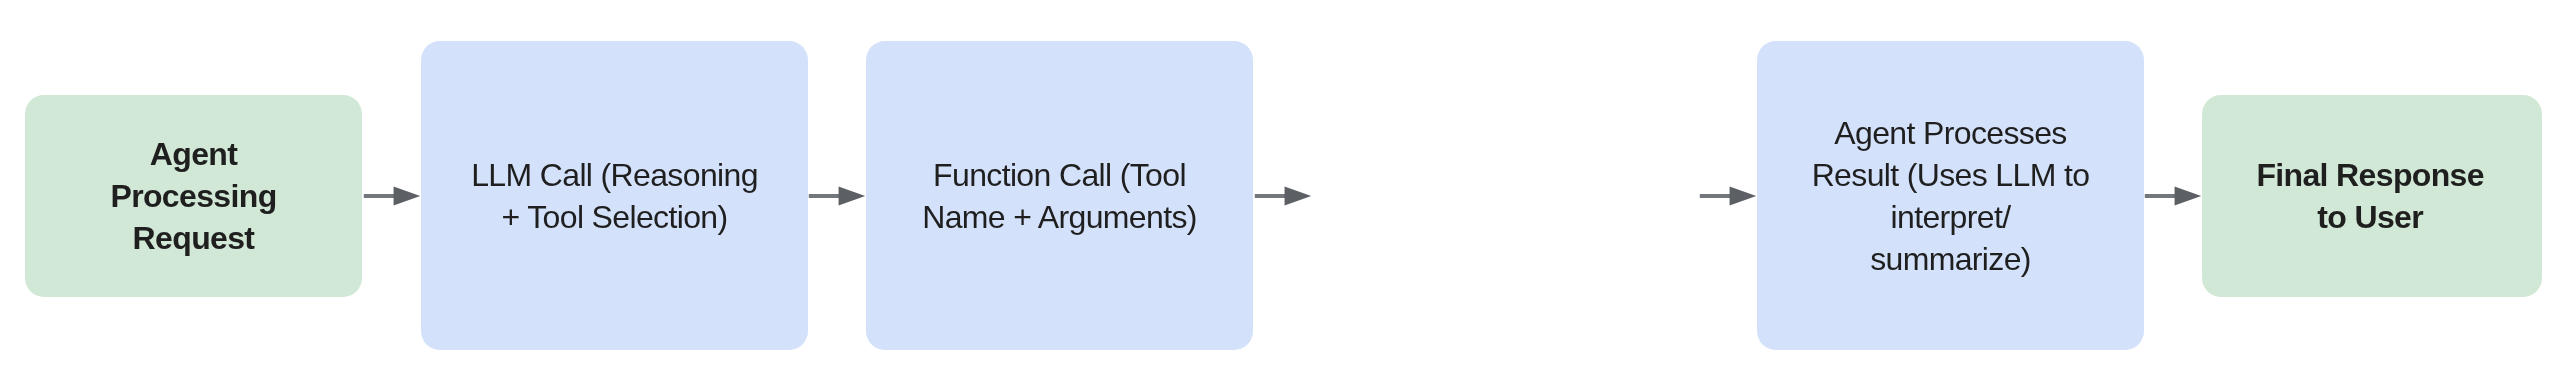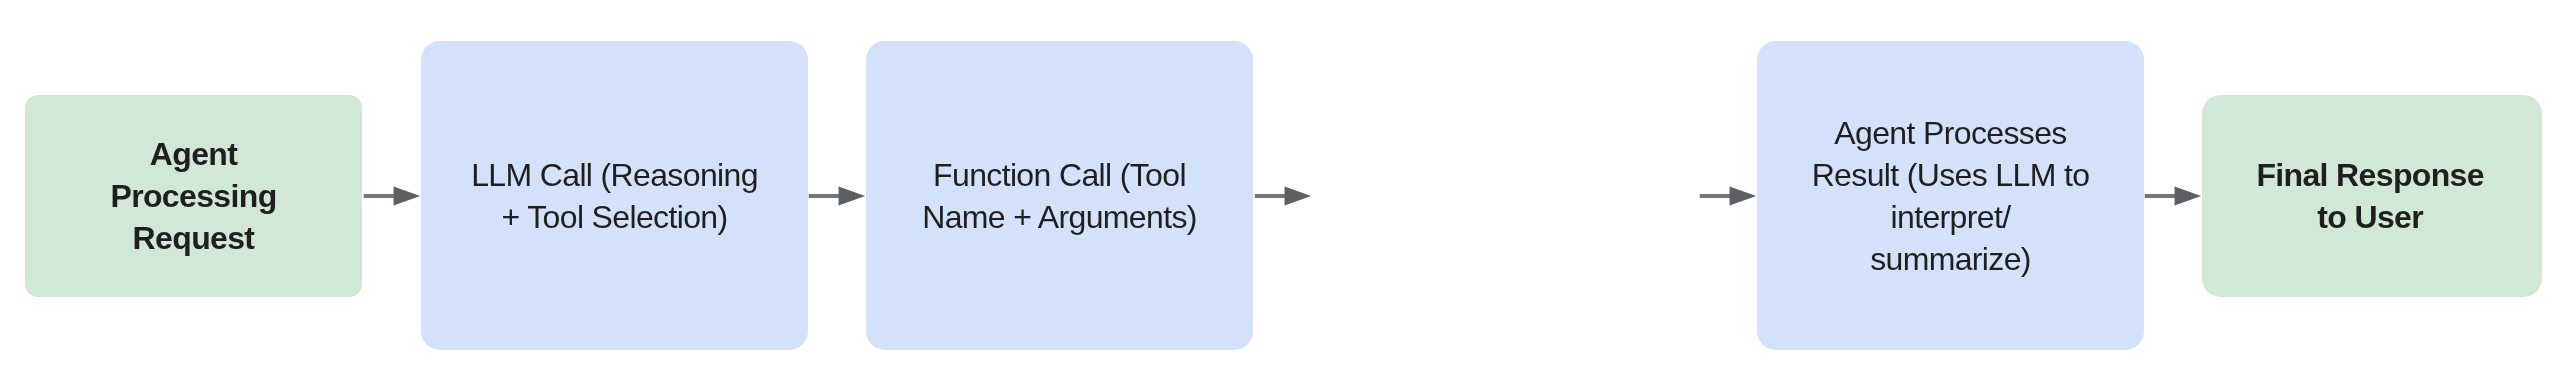--- a/index.html
+++ b/index.html
@@ -37,21 +37,21 @@
     white-space:pre-line;
   }
   .node--terminal{
     background:var(--node-terminal);
     font-weight:700;
   }
   .node--process{
     background:var(--node-process);
     font-weight:400;
   }
-  .n1{left:25px;  top:95px; width:337px; height:202px;border-radius:13px;}
+  .n1{left:25px;  top:95px; width:337px; height:202px;}
   .n2{left:421px; top:41px;  width:387px; height:309px;}
   .n3{left:866px;top:41px;  width:387px; height:309px;}
   .n4{left:1311px;top:41px;  width:387px; height:309px;}
   .n5{left:1757px;top:41px;  width:387px; height:309px;}
   .n6{left:2202px;top:95px; width:340px; height:202px;padding-left:12px;}
   .arrow{
     position:absolute;
     top:185px;
     width:58px;
     height:22px;

